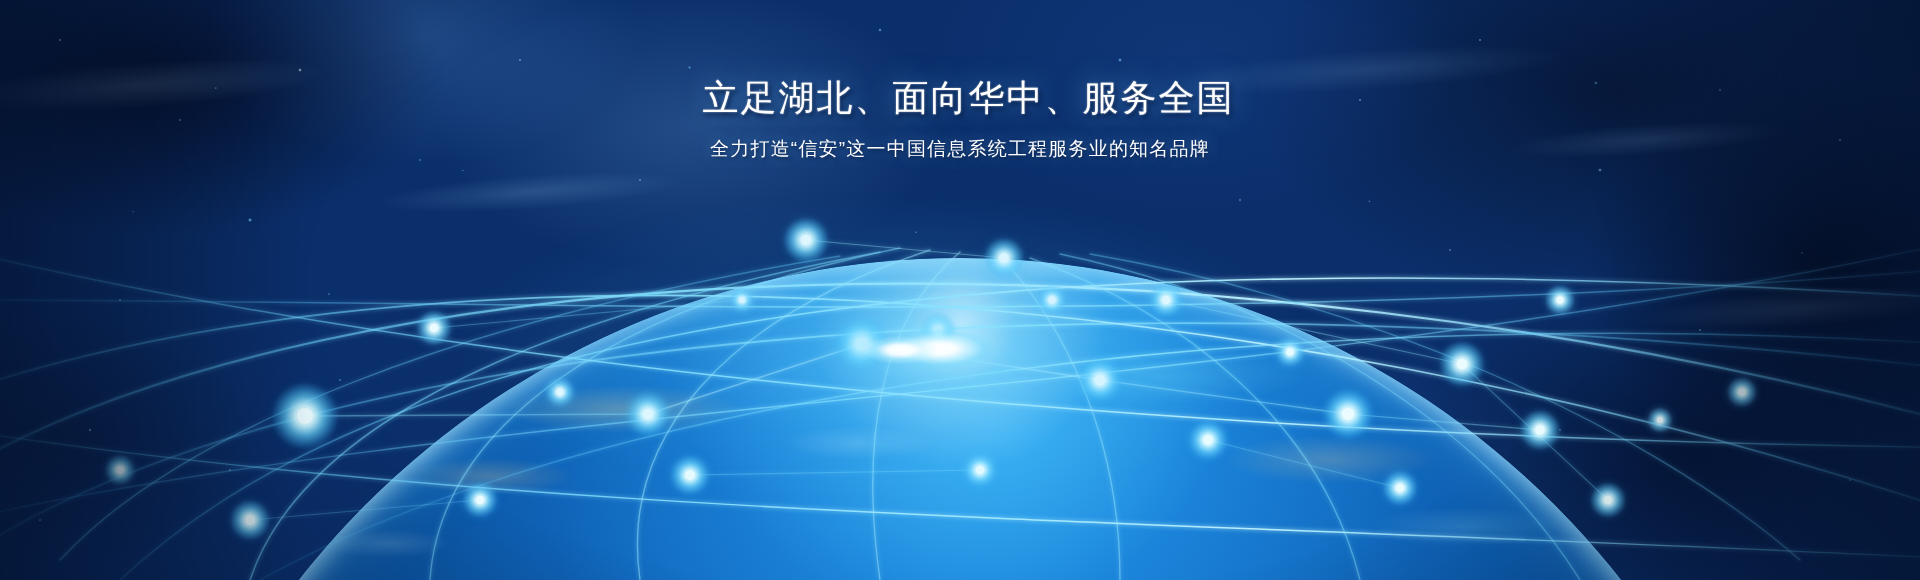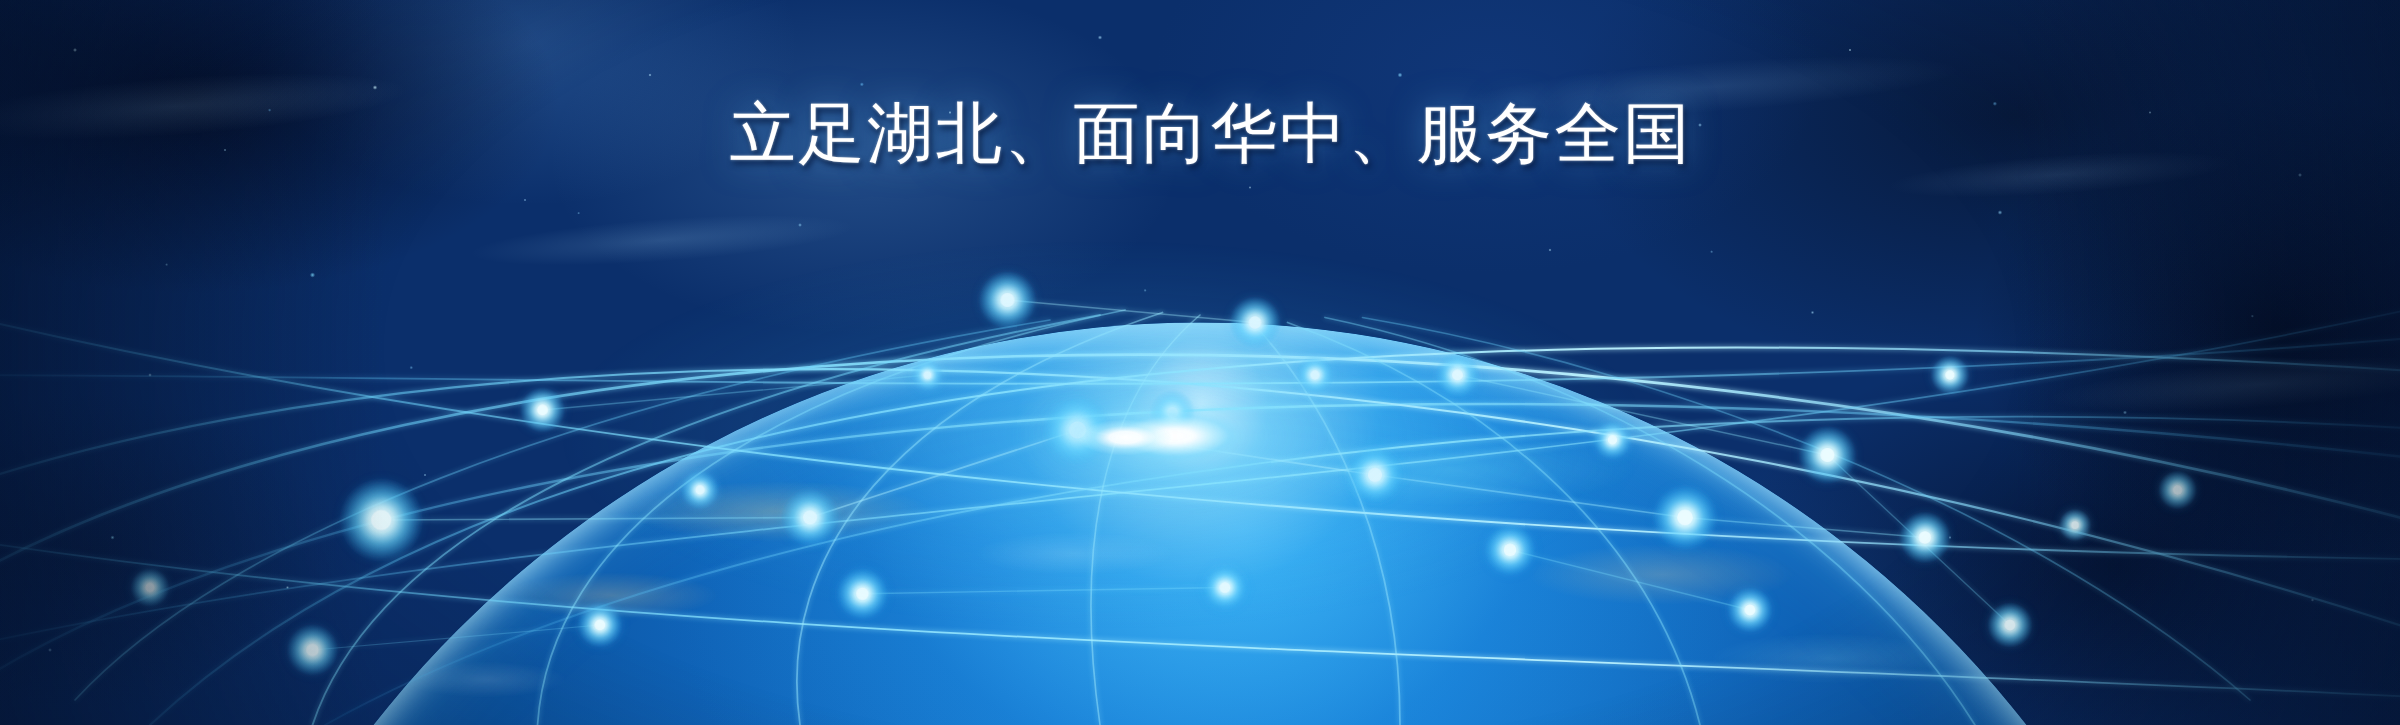--- a/index.html
+++ b/index.html
@@ -172,21 +172,21 @@
 
   
   #copy{
     position:absolute;
     left:0;right:0;top:78px;
     text-align:center;
     pointer-events:none;
   }
   #headline{
     margin:0;
-    font-size:53px;
+    font-size:36px;
     line-height:1.12;
     font-weight:400;
     letter-spacing:2px;
     color:#ffffff;
     text-shadow:
       0 0 2px rgba(255,255,255,.55),
       2px 3px 5px rgba(3,20,55,.85),
       0 0 26px rgba(110,200,255,.55);
     font-family:"Liberation Sans","DejaVu Sans",sans-serif;
     padding-left:17px;
@@ -354,15 +354,16 @@
   </svg>
 
   <div class="layer" id="bloom"></div>
   <div id="hotspot"></div>
   <div id="hotspot2"></div>
 
   <div class="layer" id="vignette"></div>
 
   <div id="copy">
     <h1 id="headline">立足湖北、面向华中、服务全国</h1>
+    <p id="subline">全力打造“信安”这一中国信息系统工程服务业的知名品牌</p>
   </div>
 
 </div>
 
 </body></html>

